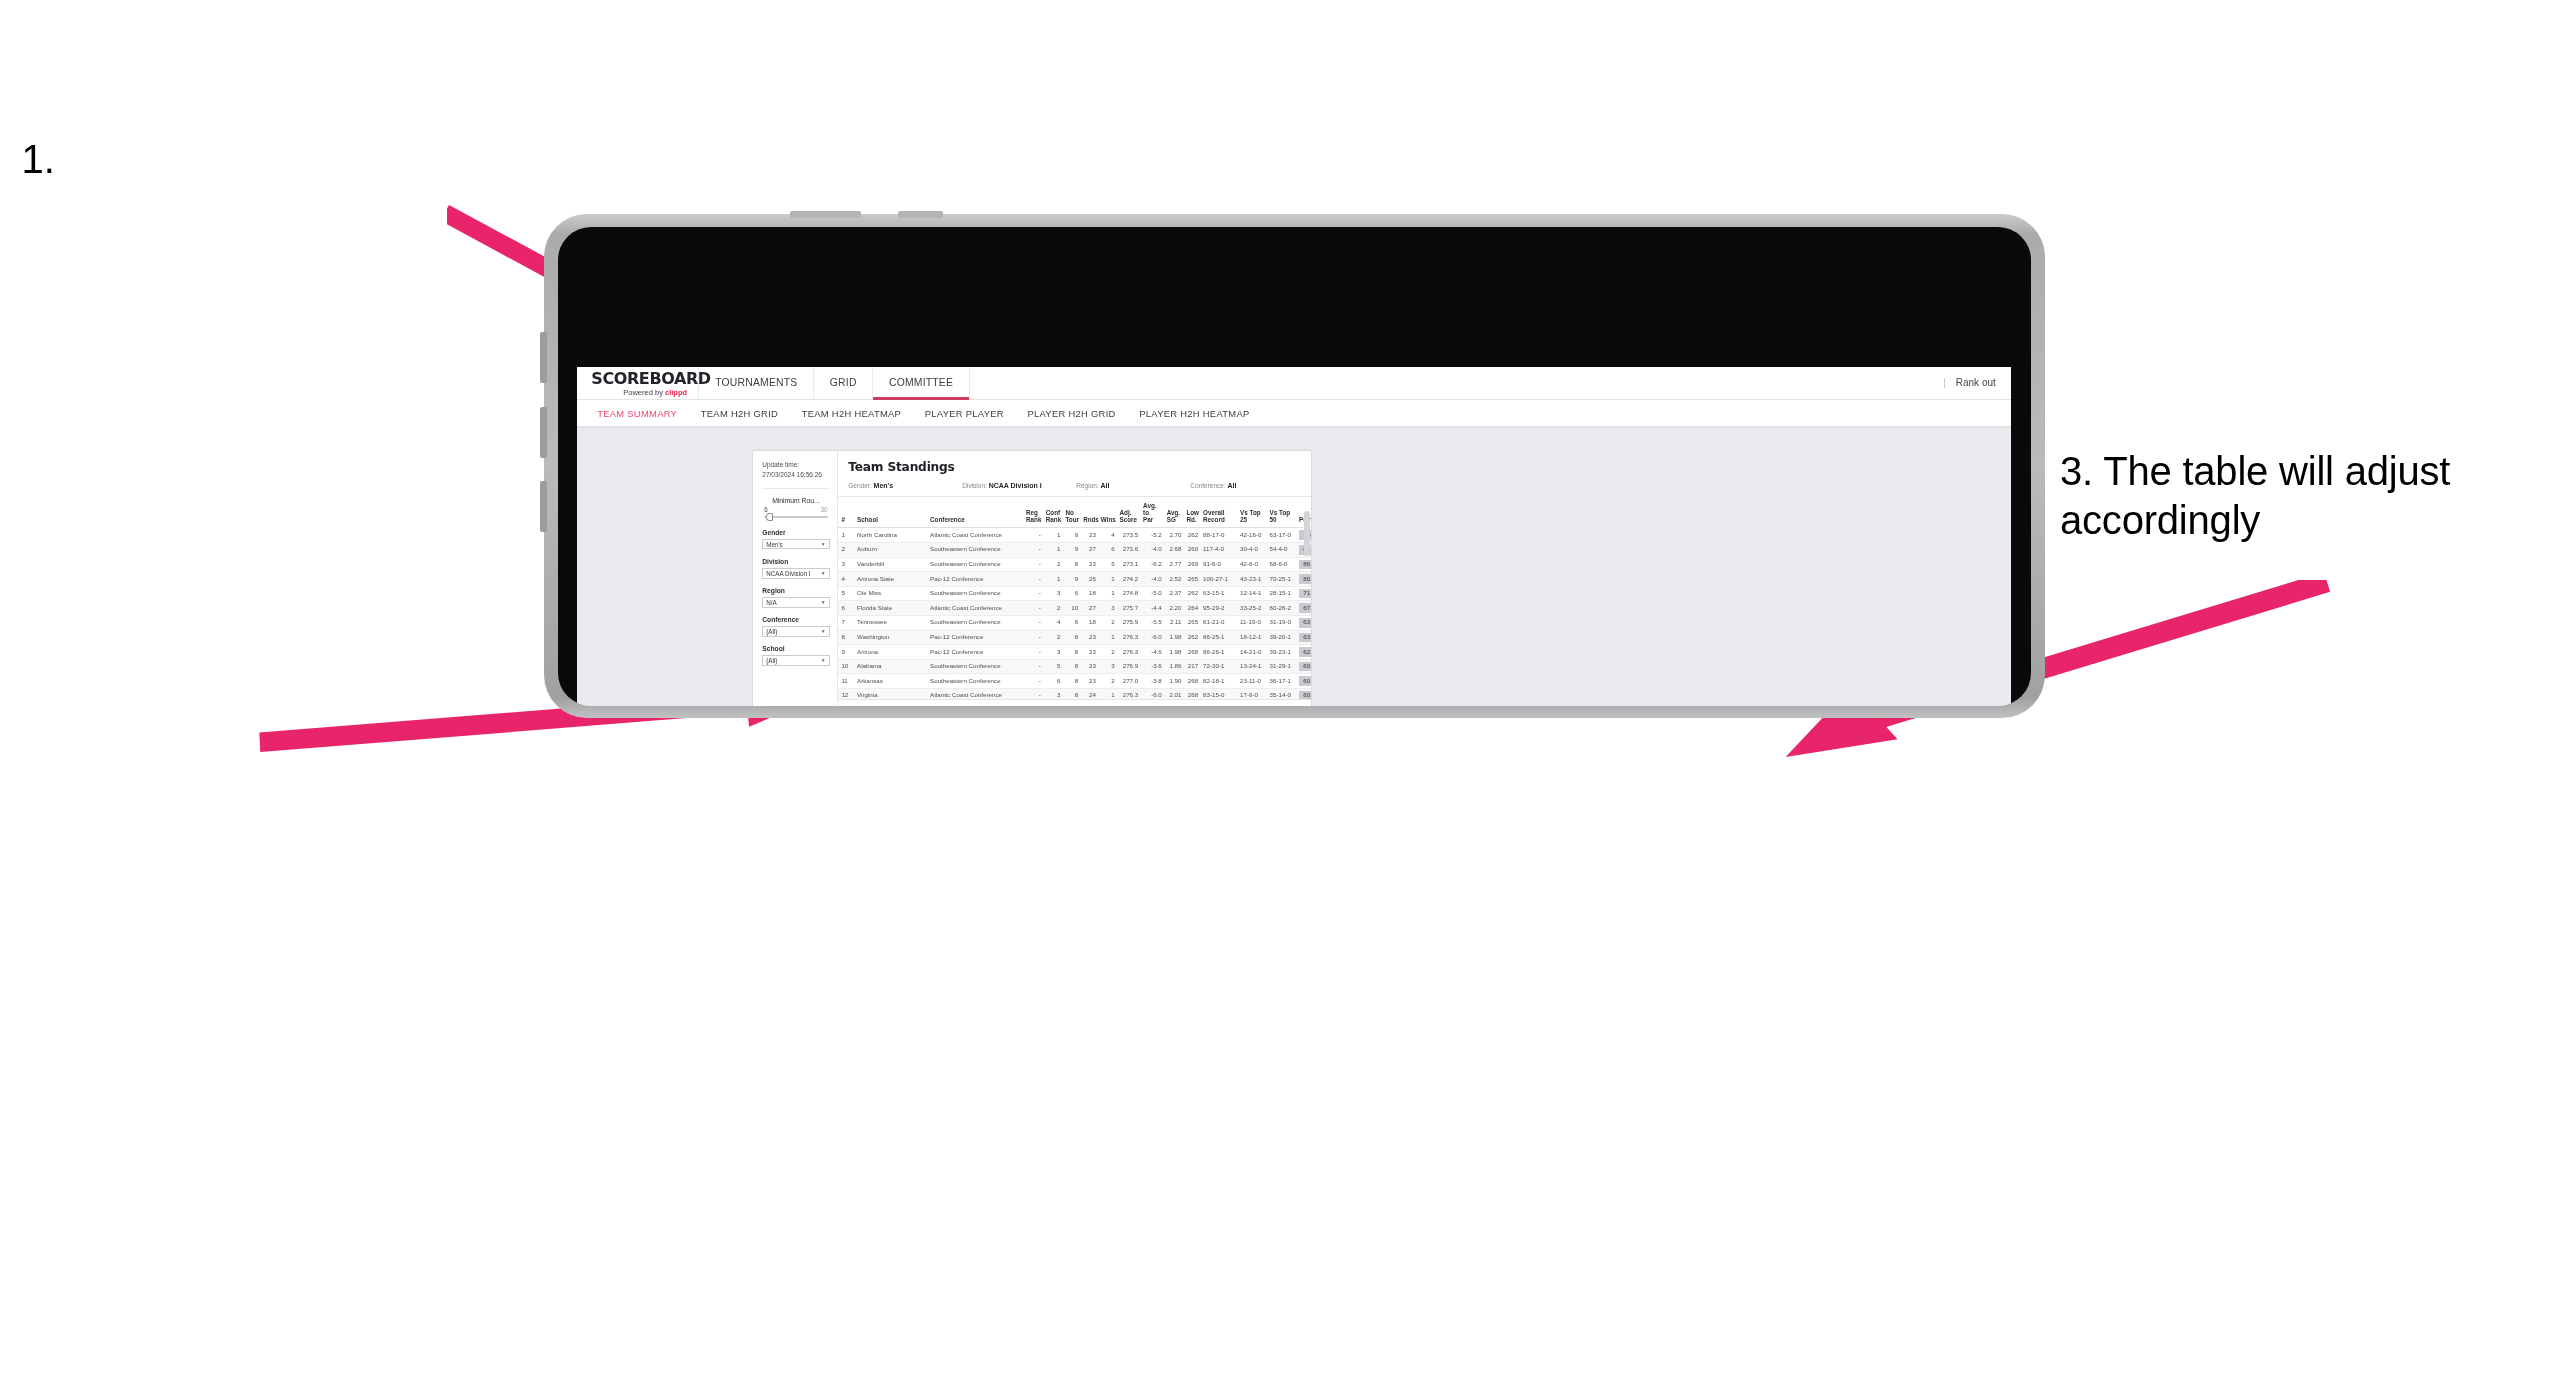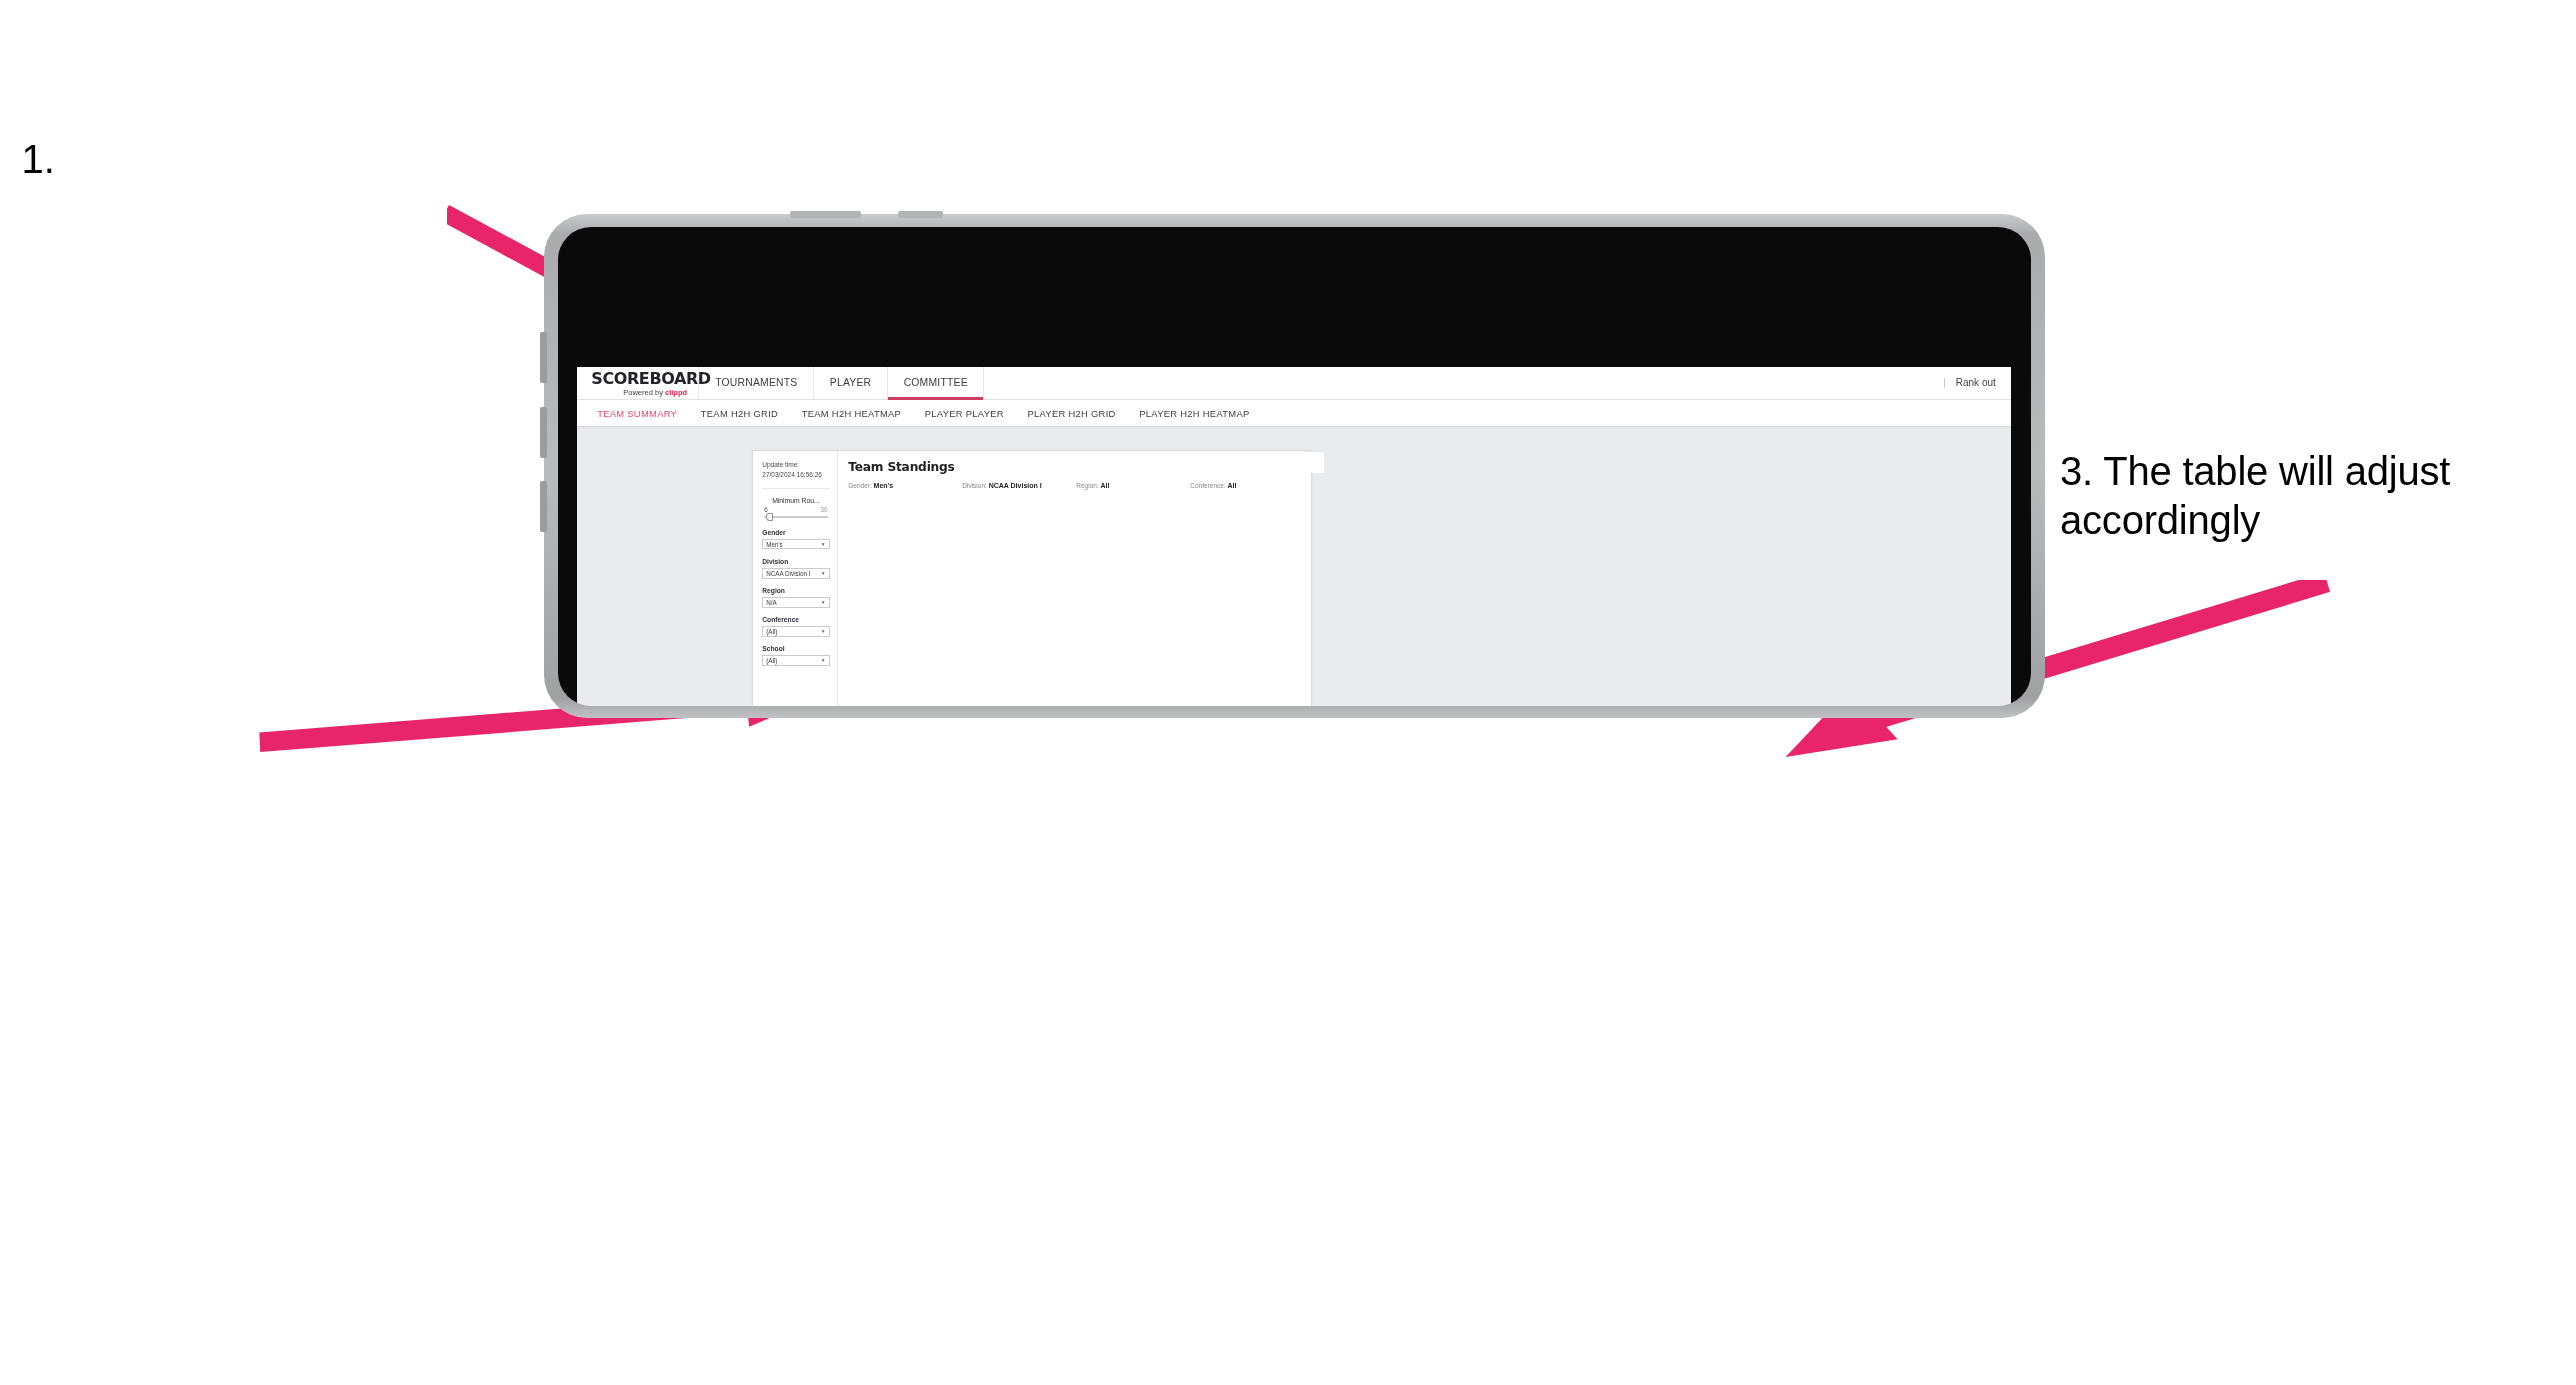--- a/index.html
+++ b/index.html
@@ -170,21 +170,21 @@
   .strack {
     height:2.6px; background:#c8cace; border-radius:2px; position:relative; margin: 2px 2px 0;
   }
   .sthumb {
     position:absolute; left:2px; top:-2.6px;
     width:6.9px; height:7.9px; background:#fff; border:1px solid #8f9196;
     border-radius: 50% 10% 10% 50% / 50% 10% 10% 50%;
   }
 
   
-  #main { flex:1; display:flex; flex-direction:row; min-width:0; }
+  #main { flex:1; display:flex; flex-direction:column; min-width:0; }
   #mainhead { padding: 8.8px 0 6.9px 9.8px; }
   #mainhead .title {
     font-family:"DejaVu Sans", sans-serif;
     font-size:12.2px; font-weight:700; color:#1f1f25; letter-spacing:-0.2px;
   }
   #crumbs { display:flex; margin-top:7.9px; font-size:6.5px; color:#86868c; }
   #crumbs .c { width: 114px; }
   #crumbs .c b { color:#1f1f25; font-weight:700; font-size:7px; }
 
   
@@ -283,21 +283,21 @@
     <div id="tablet-screen">
 
       <div id="app">
 
         <div id="topnav">
           <div id="brand">
             <div class="logo">SCOREBOARD</div>
             <div class="tag"><span>Powered by </span><span class="cl">clippd</span></div>
           </div>
           <div class="topnav-item">TOURNAMENTS</div>
-          <div class="topnav-item">PLAYER</div>
+          <div class="topnav-item">GRID</div>
           <div class="topnav-item active">COMMITTEE</div>
           <div id="topnav-right">
             <span class="divider">|</span>
             <span>Rank out</span>
           </div>
         </div>
 
         <div id="subnav">
           <div class="subnav-item active">TEAM SUMMARY</div>
           <div class="subnav-item">TEAM H2H GRID</div>

